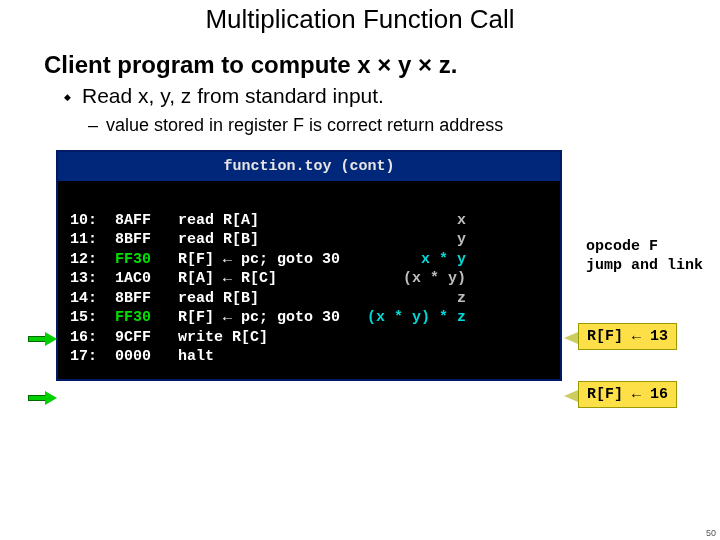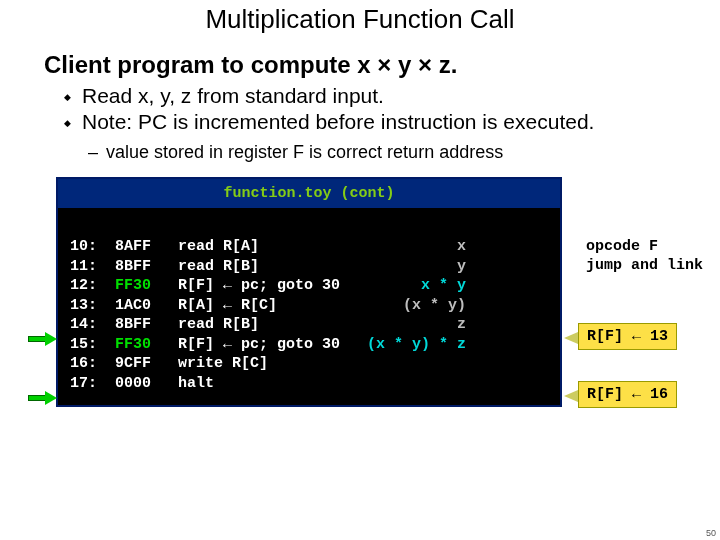--- a/index.html
+++ b/index.html
@@ -54,21 +54,21 @@
     margin-right: 8px;
   }
   .codebox {
     border: 2px solid #001a66;
     width: 506px;
     margin-left: 56px;
     margin-top: 14px;
   }
   .codehead {
     background: #00277a;
-    color: #84cc16;
+    color: #e5e5e5;
     font-family: "Courier New", monospace;
     font-weight: bold;
     font-size: 15px;
     text-align: center;
     padding: 6px 0;
   }
   .codebody {
     background: #000;
     padding: 10px 12px 12px 12px;
     font-family: "Courier New", monospace;
@@ -144,21 +144,20 @@
 </style>
 </head>
 <body>
 
 <h1 class="title">Multiplication Function Call</h1>
 
 <h2 class="subtitle">Client program to compute x × y × z.</h2>
 
 <ul class="bullets">
   <li>Read x, y, z from standard input.</li>
-  <li>Note:  PC is incremented before instruction is executed.</li>
 </ul>
 
 <p class="subnote">value stored in register F is correct return address</p>
 
 <div class="annot annot1">
   <div>opcode F</div>
   <div>jump and link</div>
 </div>
 
 <div class="codebox">

